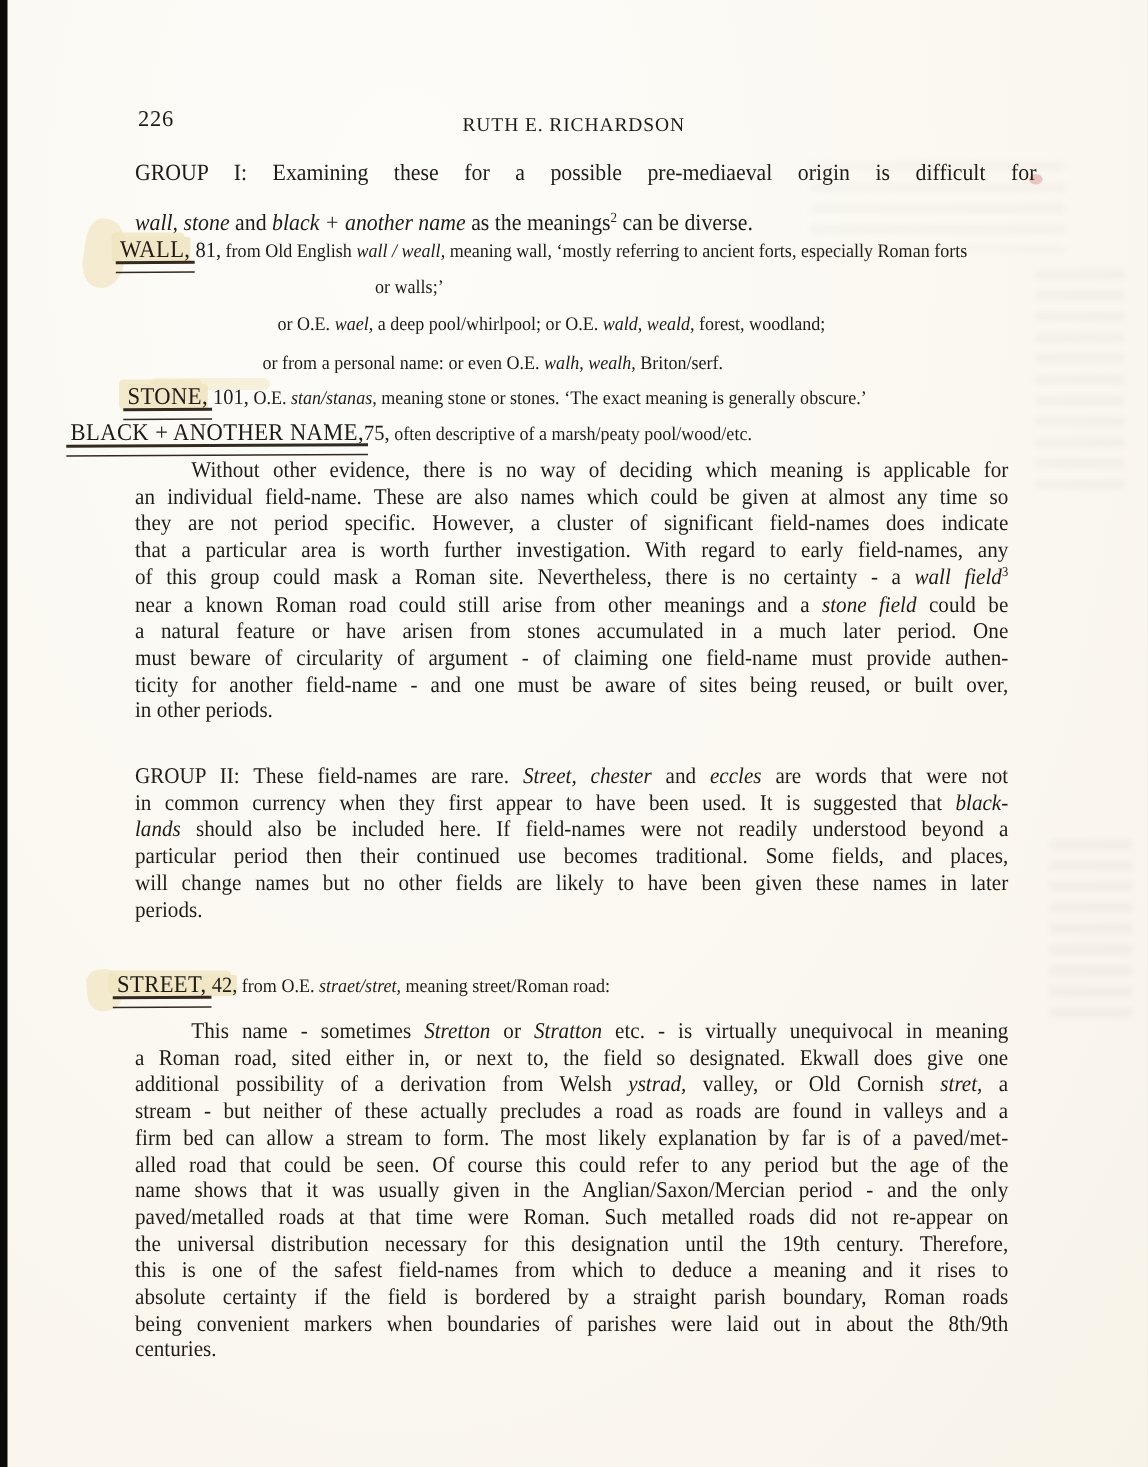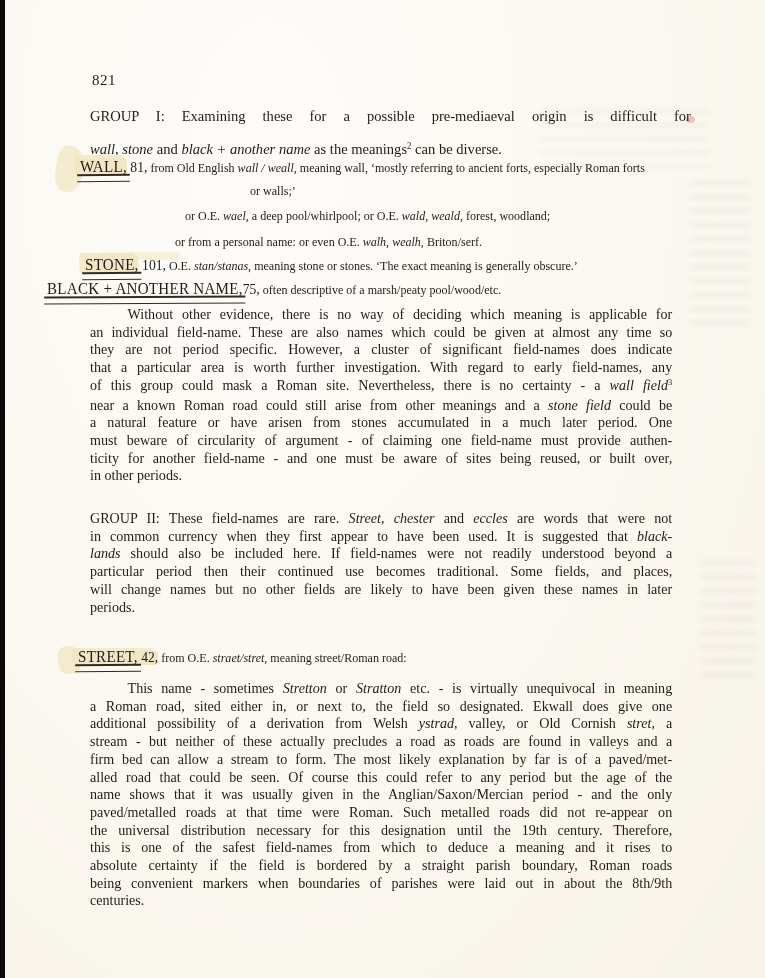--- a/index.html
+++ b/index.html
@@ -73,21 +73,22 @@
   <div class="abs" id="edge-bar"></div>
 
   <div class="abs smudge" id="smudge-wall"></div>
   <div class="abs smudge" id="smudge-stone"></div>
   <div class="abs smudge" id="smudge-street"></div>
   <div class="abs ghost" id="ghost1"></div>
   <div class="abs ghost" id="ghost2"></div>
   <div class="abs ghost" id="ghost3"></div>
   <div class="abs" id="pink-dot"></div>
 
-  <div class="abs" id="page-num">821</div>
+  <div class="abs" id="page-num">226</div>
+  <div class="abs" id="running-head">RUTH E. RICHARDSON</div>
 
   <div class="abs cond" id="group1">
       <div class="jl"><span>GROUP I: Examining these for a possible pre-mediaeval origin is difficult for</span></div>
       <div class="jl last"><span class="it">wall, stone</span><span> and </span><span class="it">black + another name</span><span> as the meanings</span><span class="sup">2</span><span> can be diverse.</span></div>
     </div>
 
   <div class="abs entry condE" id="entry-wall">
     <span class="entry-head hl dbl">WALL,</span><span class="entry-num"> 81,</span><span><span> from Old English </span><span class="it">wall / weall,</span><span> meaning wall, ‘mostly referring to ancient forts, especially Roman forts</span></span>
   </div>
   <div class="abs condE" id="wall-cont">or walls;’</div>

